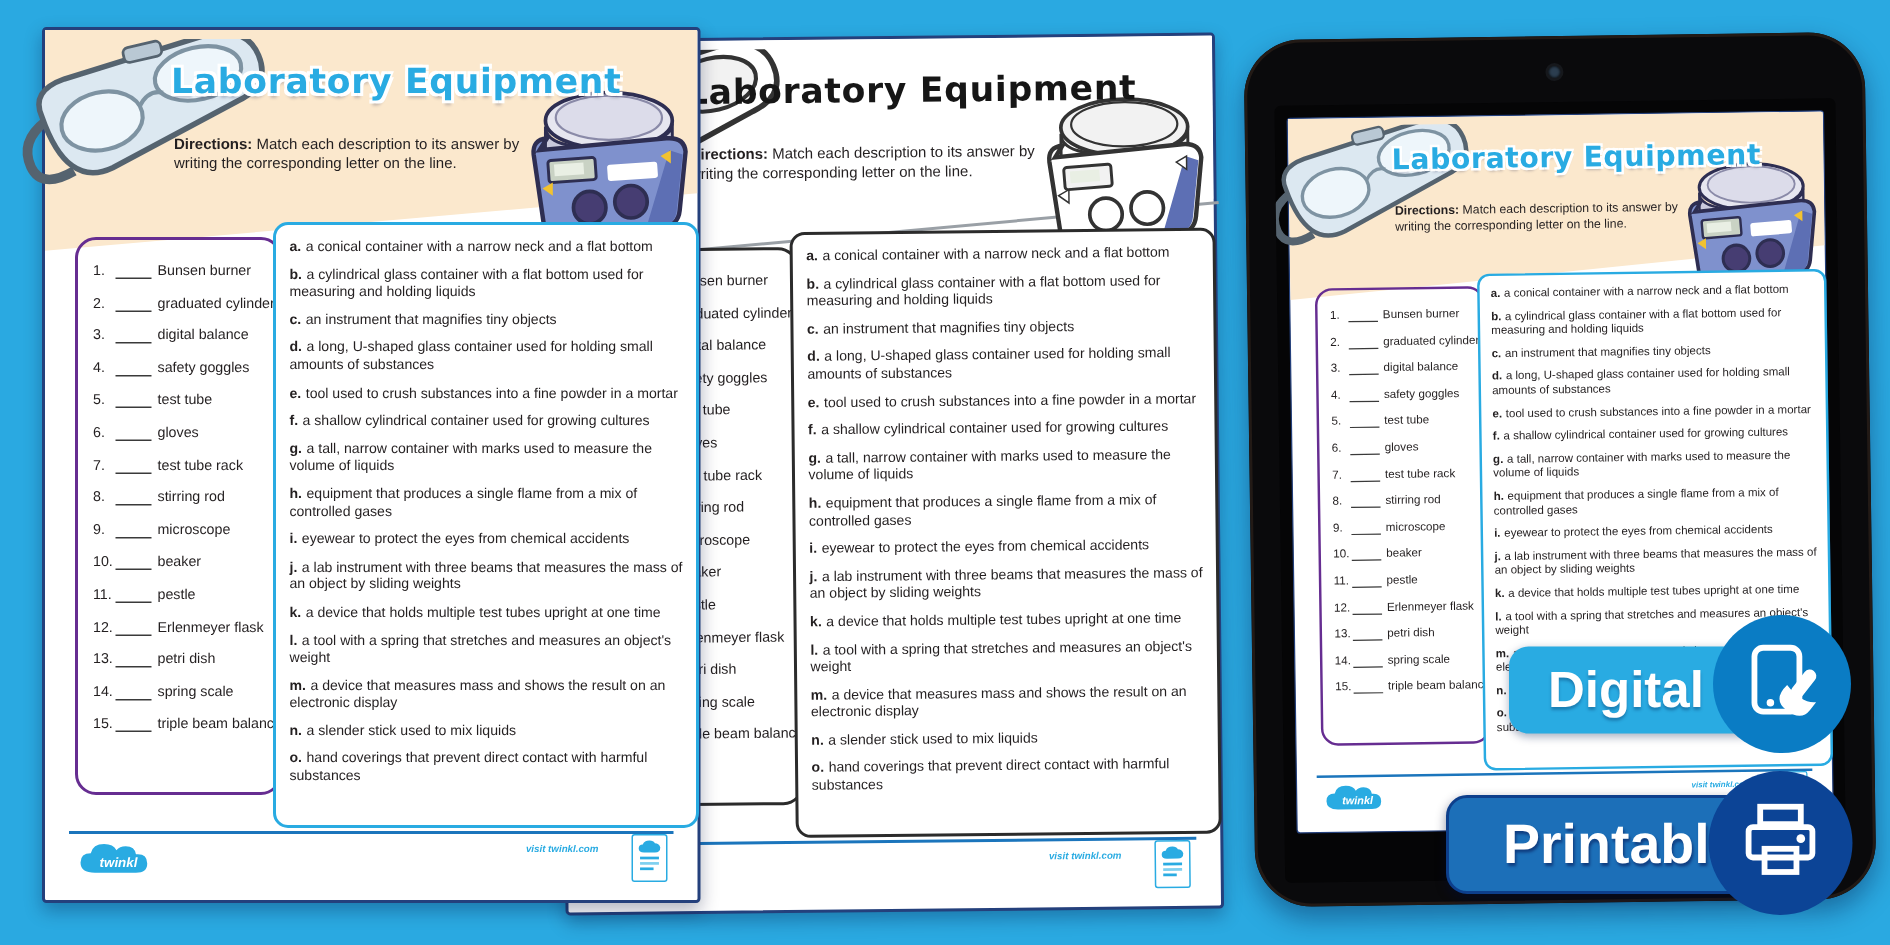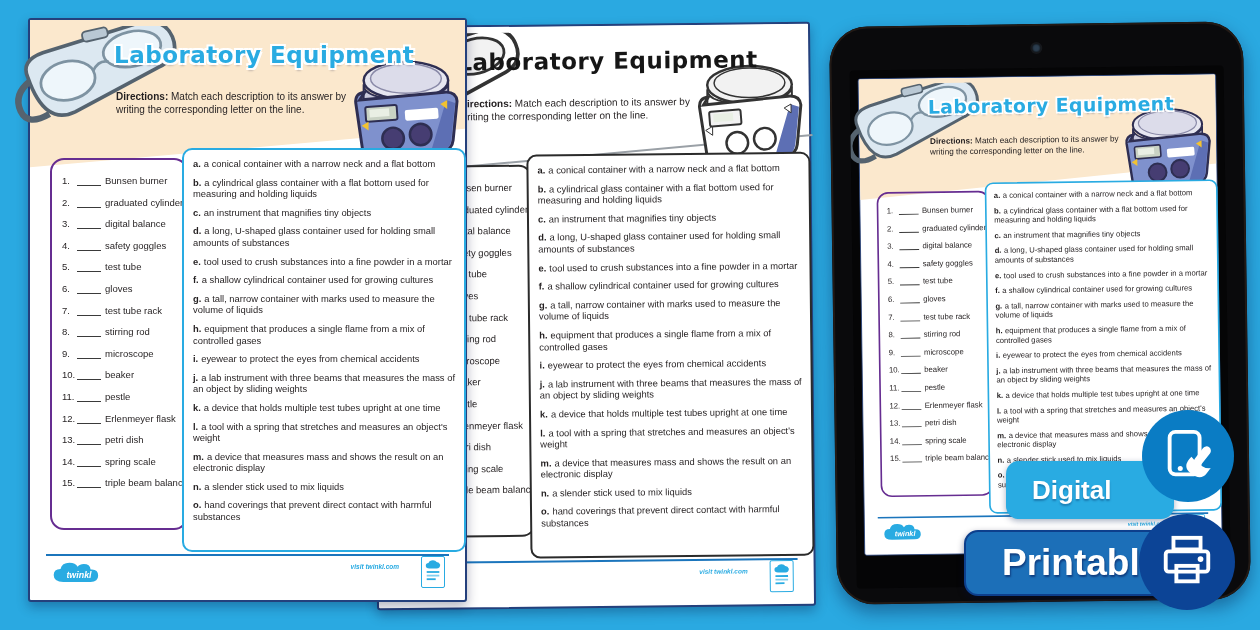--- a/index.html
+++ b/index.html
@@ -70,22 +70,22 @@
         box-shadow:inset 0 0 0 2px #221a16,0 8px 18px rgba(0,15,60,.4);}
   .camera{position:absolute;left:50%;top:20px;width:8px;height:8px;margin-left:-4px;
         border-radius:50%;background:#2c3e50;box-shadow:inset 0 0 2px #000,0 0 0 2px #16181c;}
   .screen{position:absolute;left:20px;top:44px;width:374px;height:518px;
         background:#050506;border-radius:4px;overflow:hidden;}
 
   
   .badge{position:absolute;z-index:10;color:#fff;font-weight:bold;
         display:flex;align-items:center;}
   .badge--digital{left:1006px;top:431px;width:168px;height:58px;border-radius:13px;
-        background:var(--digital-badge,#29abe2);font-size:26px;padding-left:26px;box-sizing:border-box;
-        box-shadow:0 2px 6px rgba(0,30,80,.35);text-shadow:0 2px 2px rgba(0,40,90,.35);margin-top:30px;}
+        background:var(--digital-badge,#29abe2);font-size:34px;padding-left:26px;box-sizing:border-box;
+        box-shadow:0 2px 6px rgba(0,30,80,.35);text-shadow:0 2px 2px rgba(0,40,90,.35);}
   .badge--printable{left:964px;top:530px;width:216px;height:66px;border-radius:14px;
         background:var(--printable-badge,#1c6fb8);border:2px solid #0d3f8c;font-size:37px;
         padding-left:36px;box-sizing:border-box;
         box-shadow:0 3px 7px rgba(0,10,50,.45);text-shadow:1px 2px 2px rgba(0,0,60,.45);}
   .badge-circle{position:absolute;z-index:11;border-radius:50%;
         display:flex;align-items:center;justify-content:center;}
   .badge-circle--digital{left:1142px;top:410px;width:92px;height:92px;
         background:var(--digital-circle,#0a7cc4);}
   .badge-circle--printable{left:1139px;top:514px;width:96px;height:96px;
         background:var(--printable-circle,#0c4496);}

